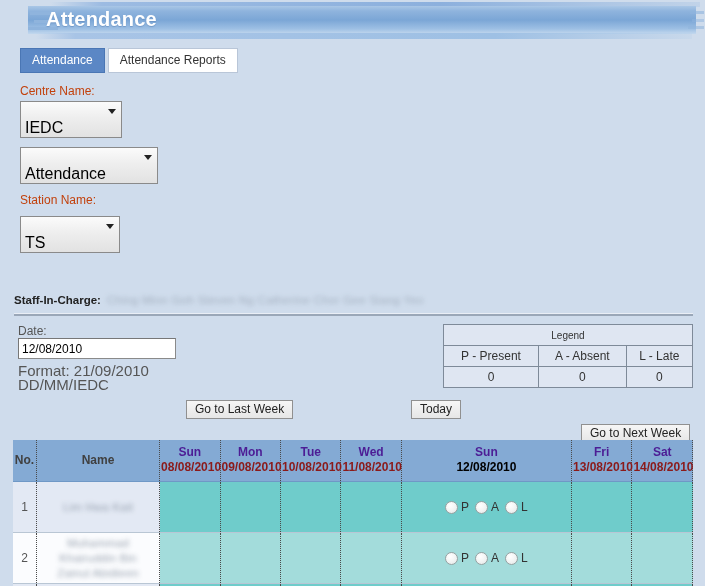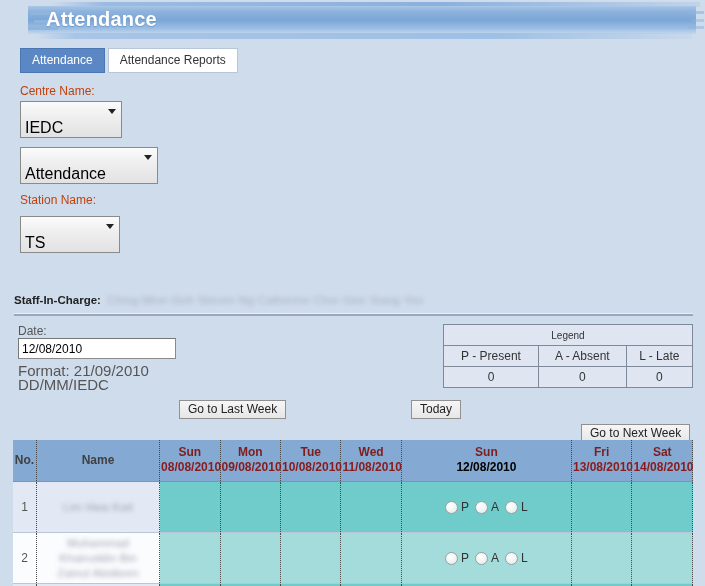--- a/index.html
+++ b/index.html
@@ -192,21 +192,21 @@
     border: 1px solid #909090;
     background: linear-gradient(to bottom, #f6f6f6, #e6e6e6);
     font-family: "Liberation Sans", sans-serif;
     font-size: 12px;
     color: #222;
     height: 19px;
     line-height: 17px;
     padding: 0 8px;
     cursor: default;
   }
-  .btn-last { left: 179px; top: 400px; }
+  .btn-last { left: 186px; top: 400px; }
   .btn-today { left: 411px; top: 400px; }
   .btn-next { left: 581px; top: 400px; margin-top: 24px; }
 
   
   .att-table {
     position: absolute;
     left: 13px; top: 440px;
     width: 680px;
     border-collapse: collapse;
     table-layout: fixed;
@@ -220,21 +220,21 @@
     vertical-align: middle;
     height: 36px;
   }
   .att-table th.col-no,
   .att-table th.col-name {
     color: #404040;
     font-weight: bold;
   }
   .att-table th .dow {
     display: block;
-    color: #7f1d1d;
+    color: #4c1d95;
     font-weight: bold;
     line-height: 15px;
   }
   .att-table th .dt {
     display: block;
     color: #8b1a1a;
     font-weight: bold;
     line-height: 15px;
   }
   .att-table th.selected .dow,

